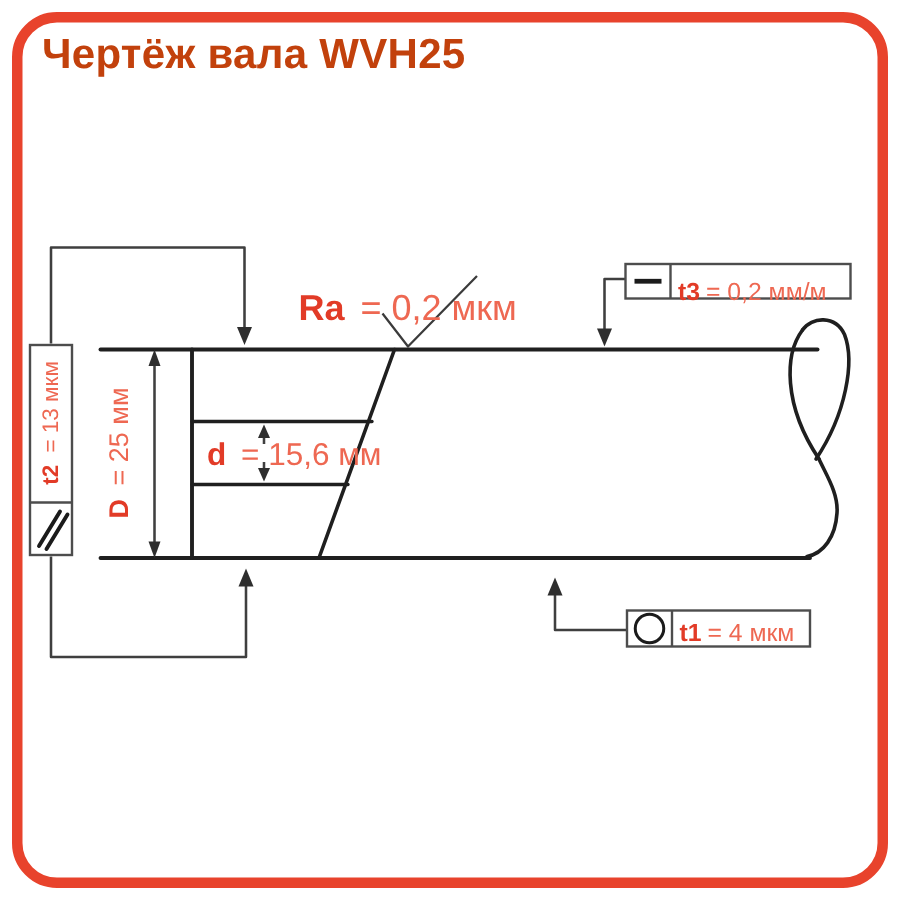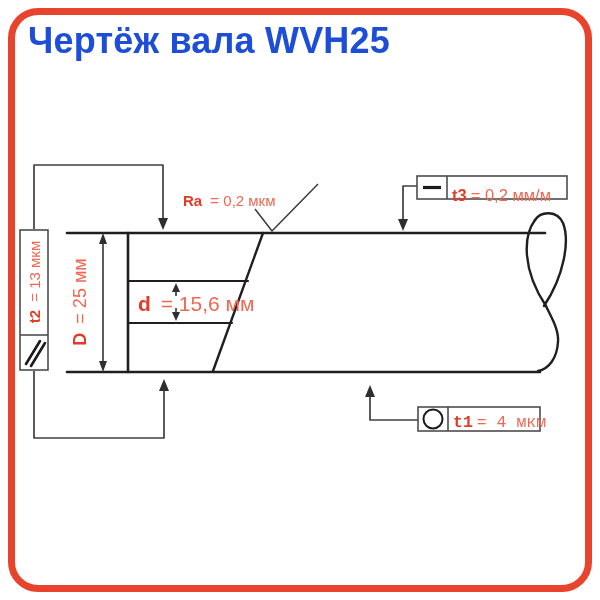--- a/index.html
+++ b/index.html
@@ -1,33 +1,33 @@
 <!DOCTYPE html>
 <html style="--accent: #e8432c; --name_red: #e23b27; --value_red: #ee6852; --outline: #1f1f1f; --leader: #3f3f3f; --frame_stroke: #4d4d4d;"><head>
 <meta charset="utf-8">
 <style>
   html,body{margin:0;padding:0;width:600px;height:600px;background:#ffffff;
     font-family:"Liberation Sans","DejaVu Sans",sans-serif;overflow:hidden;}
   .stage{position:relative;width:600px;height:600px;}
   .frame{position:absolute;left:8px;top:8px;right:8px;bottom:8px;
     border:7px solid var(--accent,#e8432c);border-radius:30px;pointer-events:none;}
-  .title{position:absolute;left:28px;top:20px;font-size:36px;font-weight:800;
-    color:#1d4ed8;letter-spacing:.2px;white-space:nowrap;}
+  .title{position:absolute;left:28px;top:20px;font-size:28px;font-weight:800;
+    color:#c2410c;letter-spacing:.2px;white-space:nowrap;}
   svg.canvas{position:absolute;left:0;top:0;}
   .label{position:absolute;white-space:nowrap;}
   .nm{font-weight:800;color:var(--name_red,#e8402b);}
   .val{font-weight:400;color:var(--value_red,#ee6852);margin-left:4px;}
-  .ra{left:183px;top:192px;font-size:15px;}
+  .ra{left:199px;top:192px;font-size:24px;}
   .dsmall{left:138px;top:292px;font-size:21px;}
   .rot{position:absolute;transform:translate(-50%,-50%) rotate(-90deg);white-space:nowrap;}
   .Dbig{left:80px;top:302px;font-size:18px;}
   .t2rot{left:34px;top:282px;font-size:15px;}
   .boxtext{position:absolute;font-size:16.5px;display:flex;align-items:center;}
   .t3text{left:452px;top:177px;height:36px;}
-  .t1text{left:453px;top:408px;height:29px;font-family:Liberation Mono, monospace;}
+  .t1text{left:453px;top:408px;height:29px;}
 </style>
 </head>
 <body>
 
 <div class="stage">
 
   <div class="frame"></div>
 
   <div class="title">Чертёж вала WVH25</div>
 

